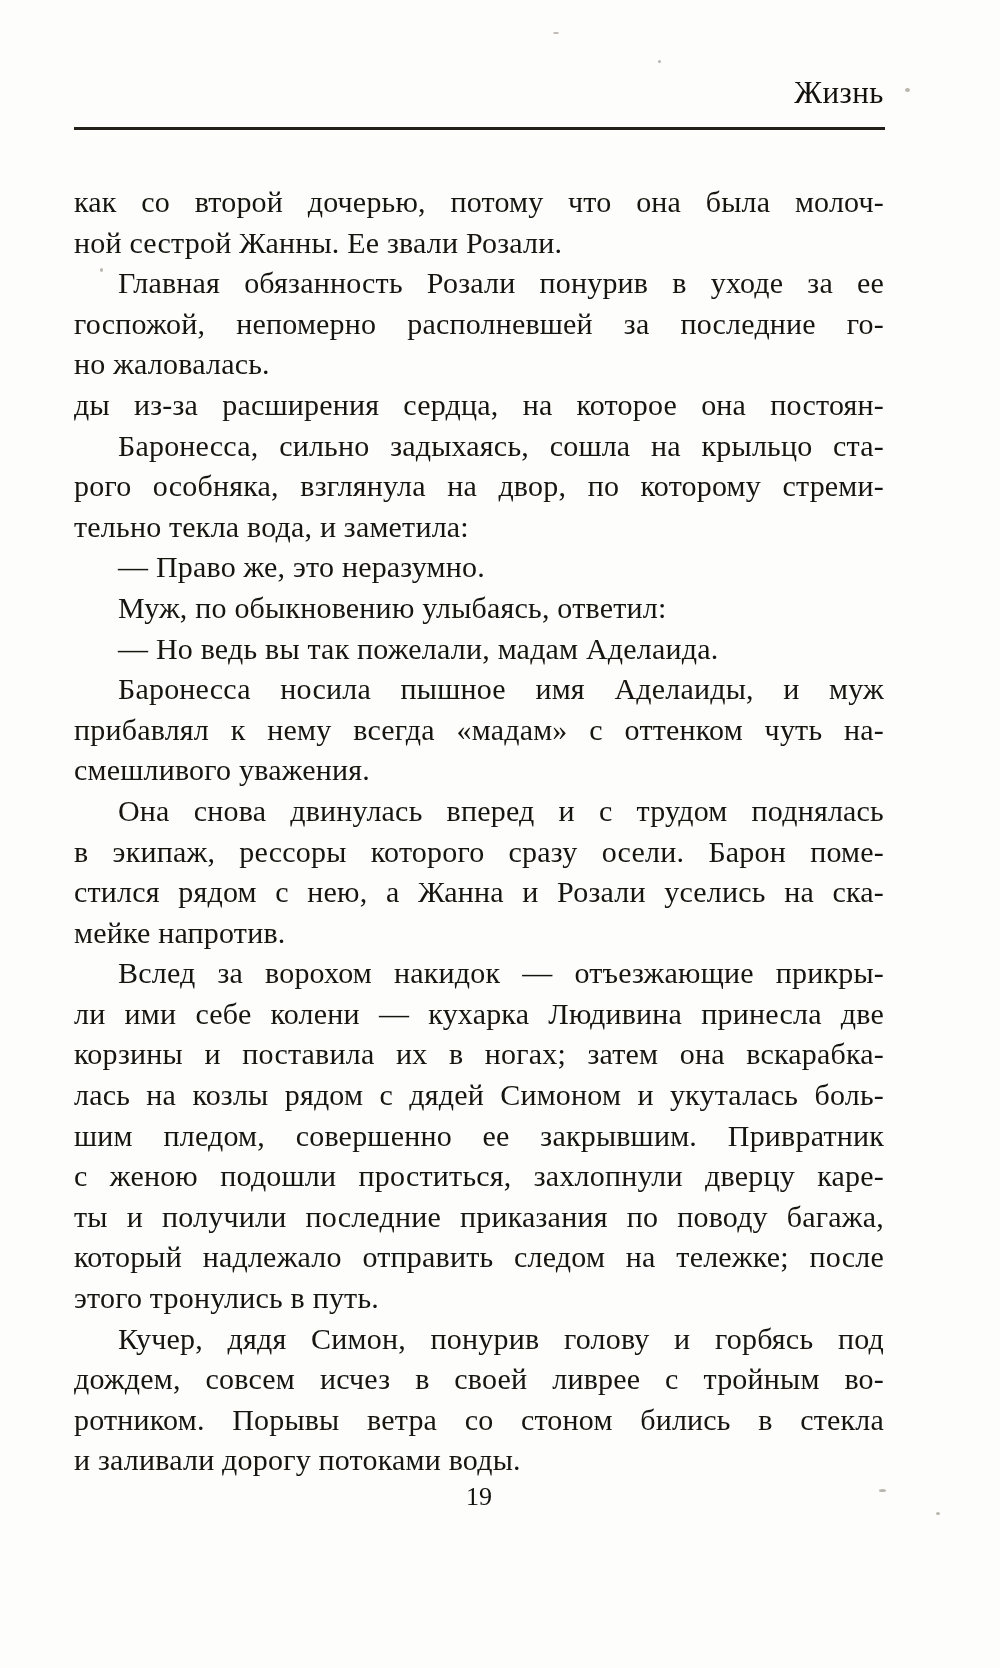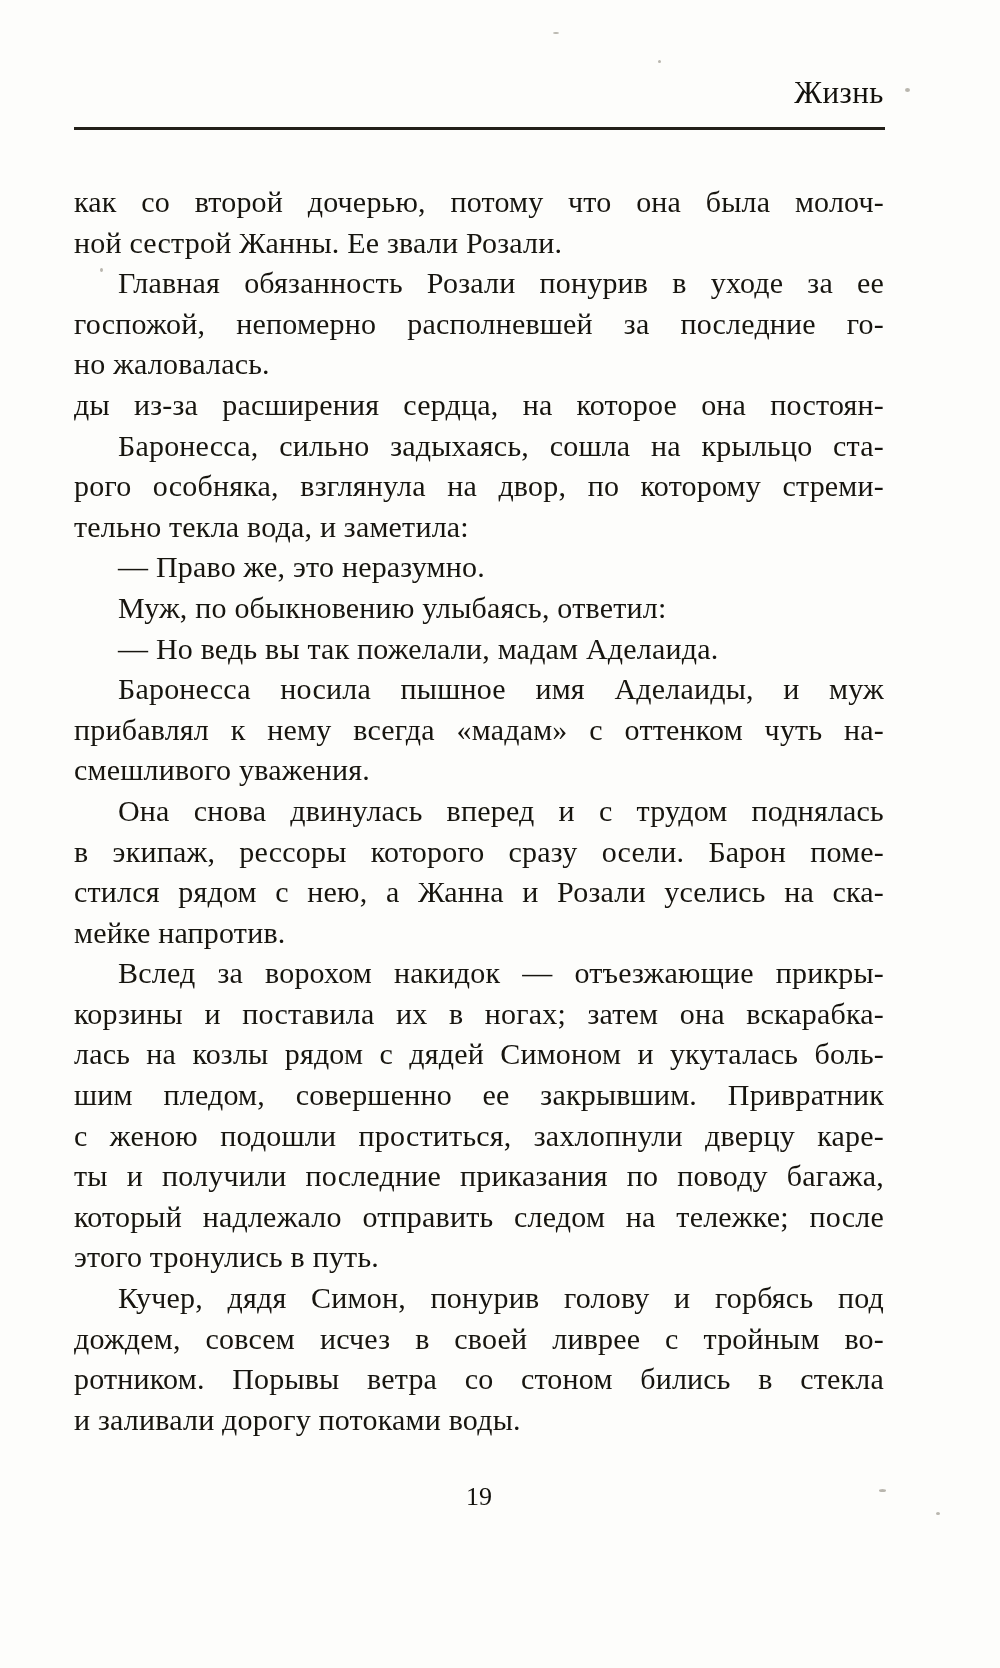--- a/index.html
+++ b/index.html
@@ -103,20 +103,21 @@
       <div class="line last indent">Муж, по обыкновению улыбаясь, ответил:</div>
       <div class="line last indent">— Но ведь вы так пожелали, мадам Аделаида.</div>
       <div class="line indent">Баронесса носила пышное имя Аделаиды, и муж</div>
       <div class="line">прибавлял к нему всегда «мадам» с оттенком чуть на-</div>
       <div class="line last">смешливого уважения.</div>
       <div class="line indent">Она снова двинулась вперед и с трудом поднялась</div>
       <div class="line">в экипаж, рессоры которого сразу осели. Барон поме-</div>
       <div class="line">стился рядом с нею, а Жанна и Розали уселись на ска-</div>
       <div class="line last">мейке напротив.</div>
       <div class="line indent">Вслед за ворохом накидок — отъезжающие прикры-</div>
+      <div class="line">ли ими себе колени — кухарка Людивина принесла две</div>
       <div class="line">корзины и поставила их в ногах; затем она вскарабка-</div>
       <div class="line">лась на козлы рядом с дядей Симоном и укуталась боль-</div>
       <div class="line">шим пледом, совершенно ее закрывшим. Привратник</div>
       <div class="line">с женою подошли проститься, захлопнули дверцу каре-</div>
       <div class="line">ты и получили последние приказания по поводу багажа,</div>
       <div class="line">который надлежало отправить следом на тележке; после</div>
       <div class="line last">этого тронулись в путь.</div>
       <div class="line indent">Кучер, дядя Симон, понурив голову и горбясь под</div>
       <div class="line">дождем, совсем исчез в своей ливрее с тройным во-</div>
       <div class="line">ротником. Порывы ветра со стоном бились в стекла</div>

